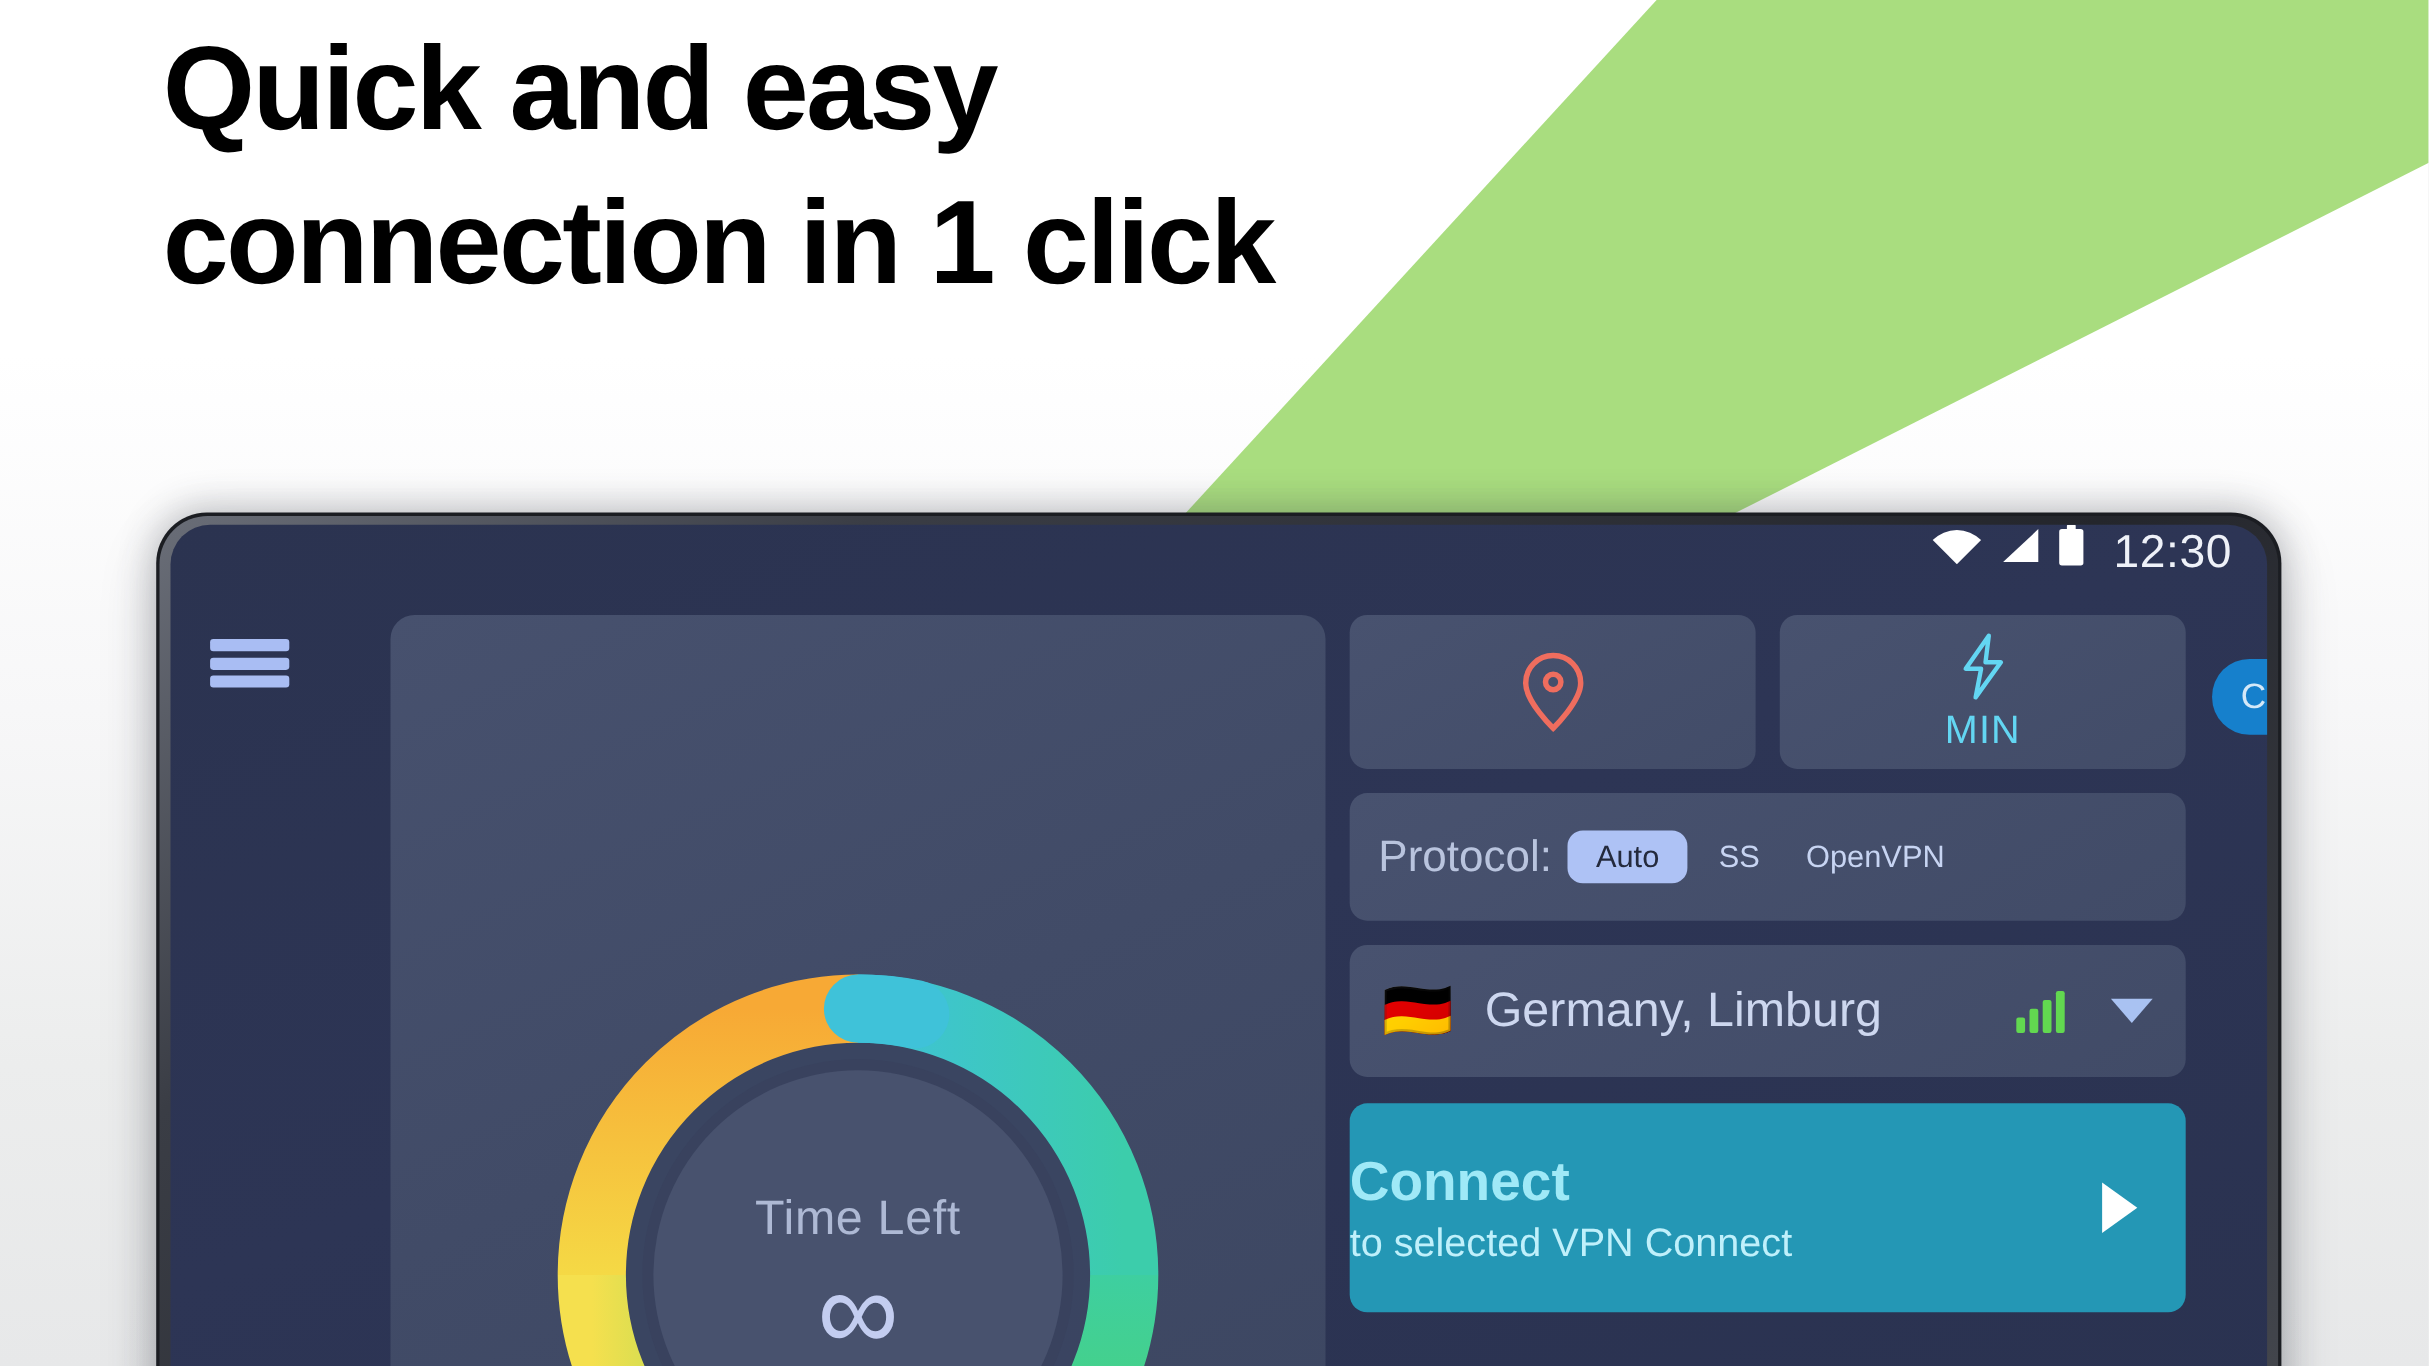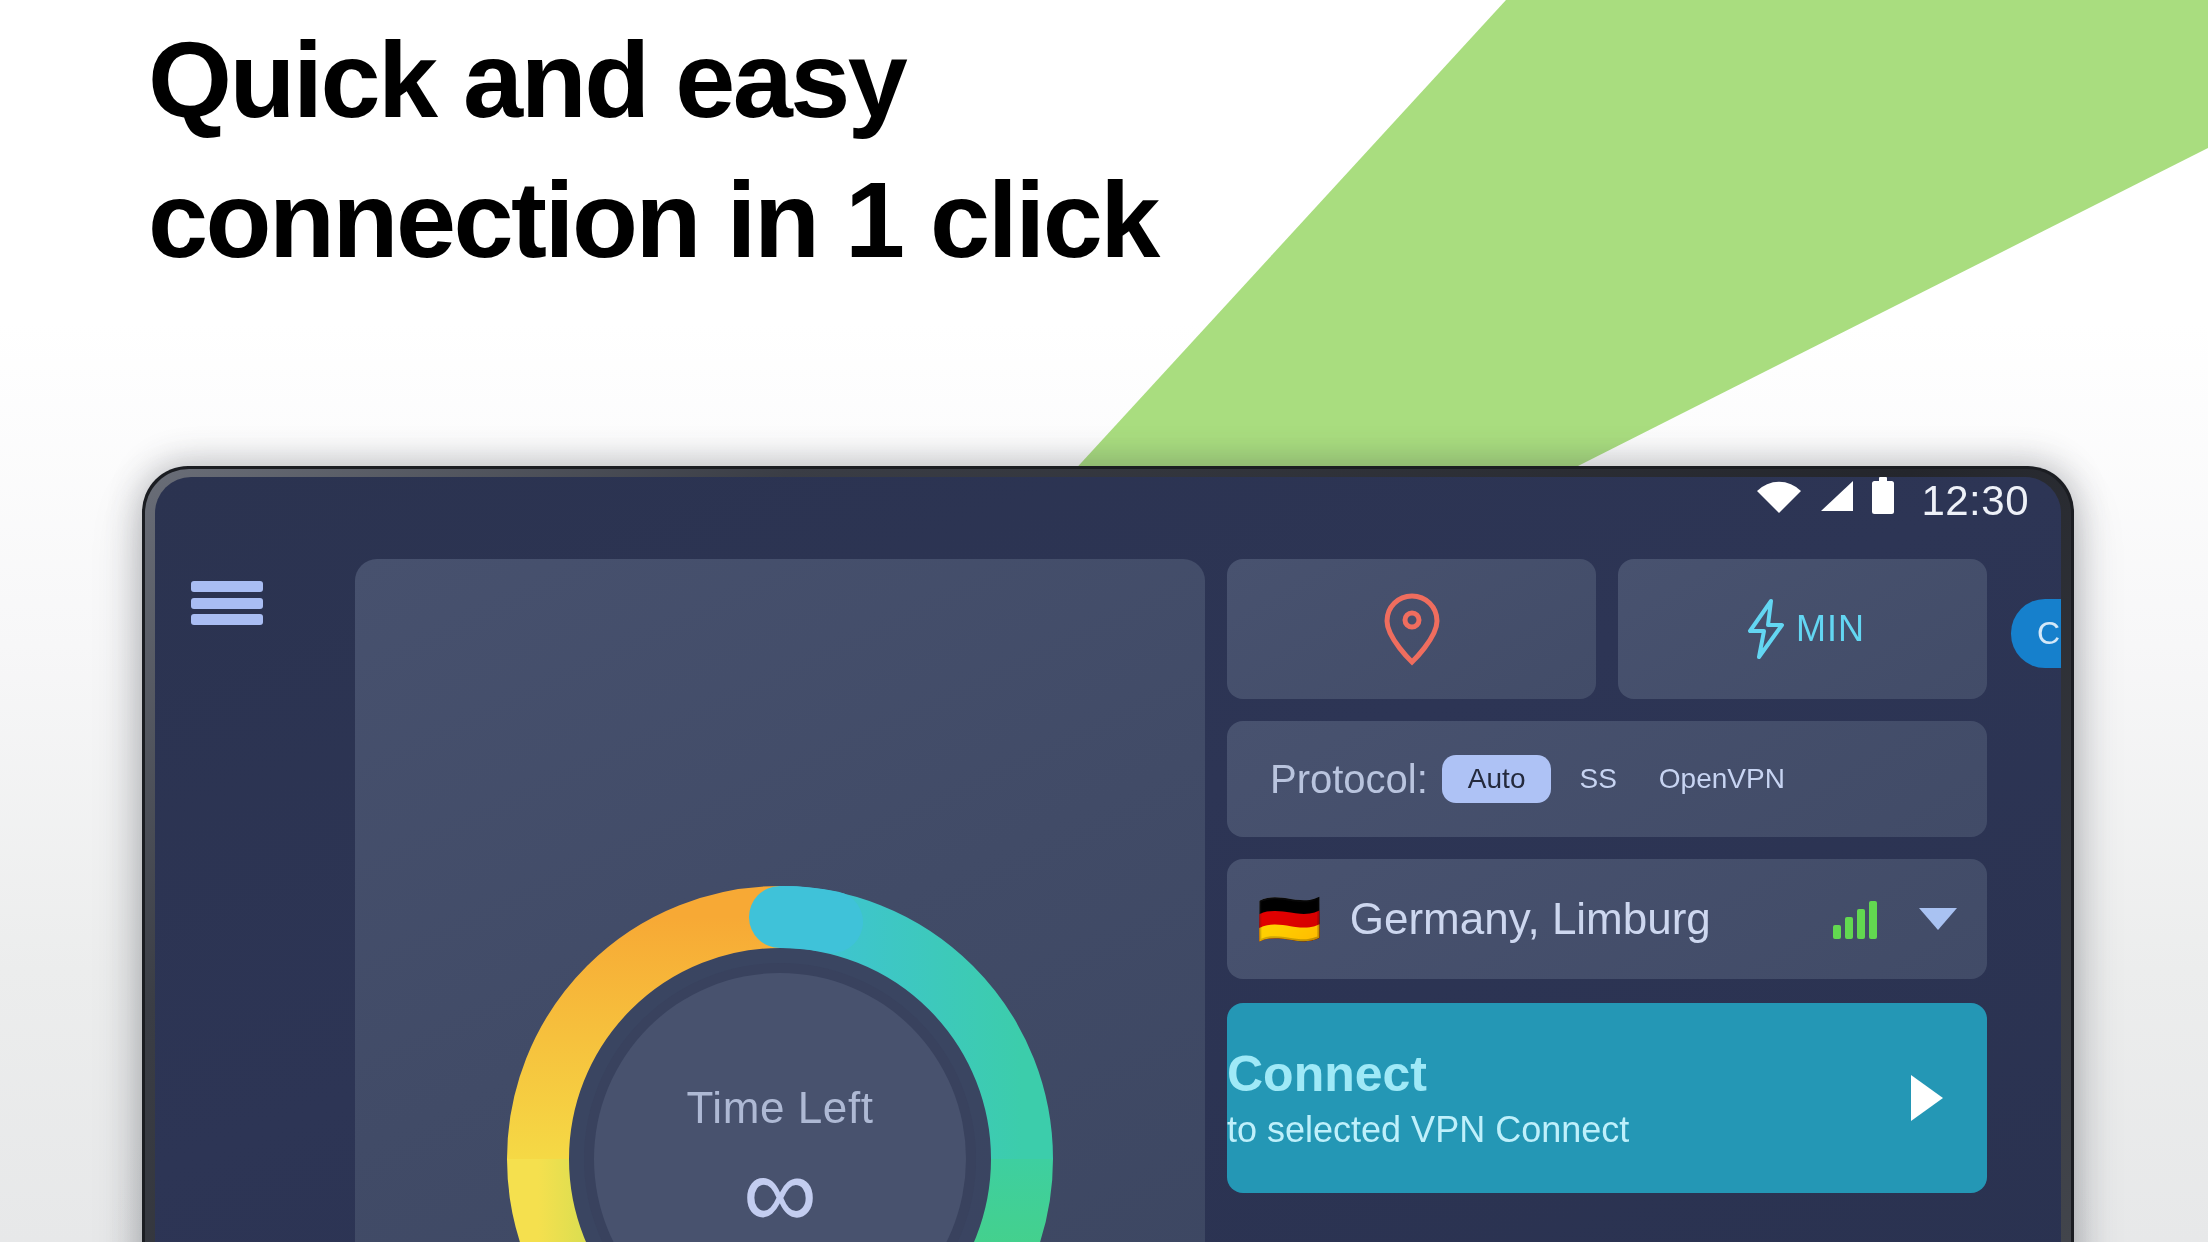--- a/index.html
+++ b/index.html
@@ -151,21 +151,21 @@
     width: 760px;
   }
   .row-top {
     display: flex; align-items: stretch; gap: 22px;
   }
   .tile {
     flex: 1 1 0;
     height: 140px;
     border-radius: 16px;
     background: linear-gradient(150deg, #48526f 0%, #424c68 100%);
-    display: flex; 
+    display: flex; flex-direction: column;
     align-items: center; justify-content: center;
     gap: 4px;
     cursor: pointer;
   }
   .tile-label {
     color: #63d6f2;
     font-size: 36px;
     letter-spacing: 1px;
   }
 
@@ -181,21 +181,21 @@
     white-space: nowrap;
     cursor: pointer;
   }
 
   .protocol-row {
     margin-top: 22px;
     height: 116px;
     border-radius: 16px;
     background: linear-gradient(150deg, #48526f 0%, #414b67 100%);
     display: flex; align-items: center;
-    padding-left: 43px;
+    padding-left: 26px;
     gap: 14px;
   }
   .protocol-label { color: #b9c4de; font-size: 40px; }
   .proto-opt {
     color: #c7d4f2; font-size: 28px;
     padding: 6px 14px; cursor: pointer;
   }
   .proto-opt.sel {
     background: #aec2f5; color: #242a3d;
     border-radius: 14px; padding: 8px 26px;

